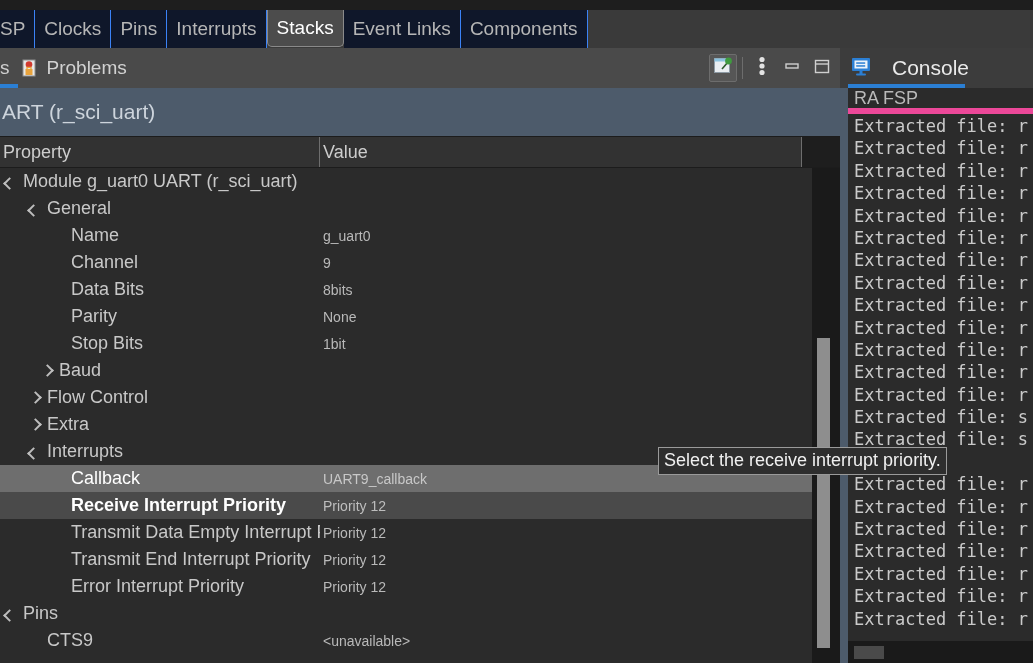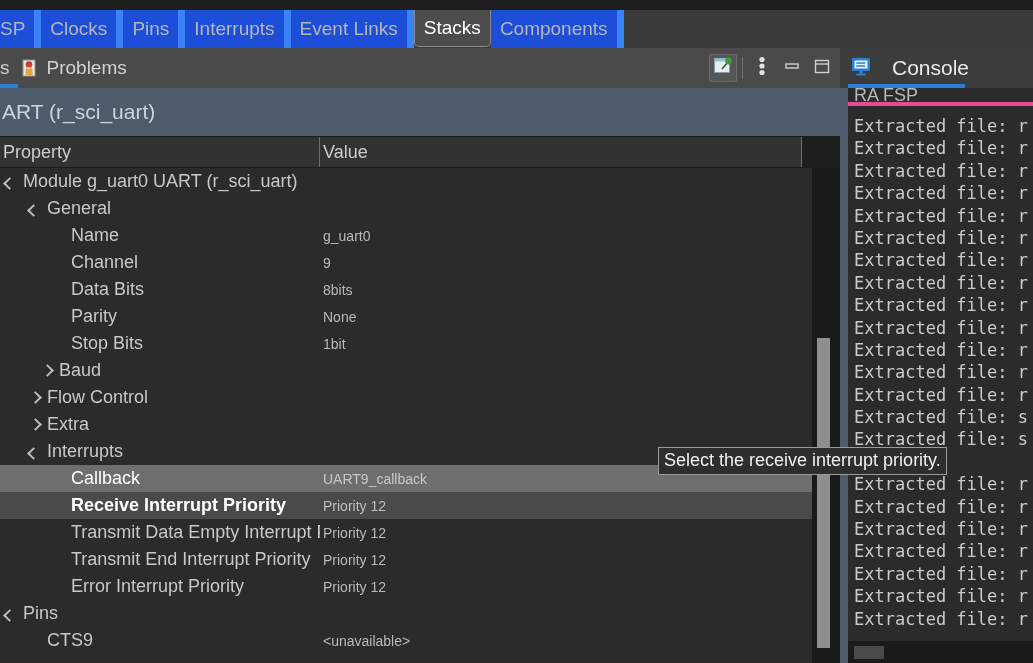--- a/index.html
+++ b/index.html
@@ -20,23 +20,23 @@
     position: absolute; left: 0; top: 10px; height: 38px;
     display: flex; align-items: stretch;
     background: #3a3a3a;
     width: 1033px;
   }
   .etab {
     display: flex; align-items: center;
     padding: 0 9px;
     font-size: 19px;
     color: #b6b6b6;
-    border-right: 7px solid #3b82f6;
+    border-right: 1px solid #3b82f6;
     white-space: nowrap;
-    background: #1d4ed8;
+    background: #0f172a;
   }
   .etab.first { border-left: none; padding-left: 0; }
   .etab.active {
     background: #4c4c4c;
     color: #ffffff;
     border: 1px solid #8a8a8a;
     border-top: none;
     border-radius: 0 0 5px 5px;
     margin: 0 0 1px 0;
   }
@@ -182,24 +182,24 @@
     position: absolute; left: 8px; top: 36px; width: 117px; height: 4px;
     background: #2b7fd4;
   }
   .console-body {
     position: absolute; left: 8px; top: 40px;
     width: 185px; height: 575px;
     background: #2b2b2b;
     overflow: hidden;
   }
   .console-sub {
-    height: 18px; display: flex; align-items: center;
+    height: 26px; display: flex; align-items: center;
     padding-left: 6px;
     font-size: 18px; color: #b9b9b9;
-    border-bottom: 4px solid #ec4899;
+    border-bottom: 6px solid #ec4899;
   }
   .console-lines {
     position: absolute; left: 0; top: 27px; width: 185px; bottom: 22px;
     overflow: hidden;
   }
   .cline {
     height: 22.4px; line-height: 22.4px;
     padding-left: 6px;
     font-family: "DejaVu Sans Mono", monospace;
     font-size: 17px; color: #cacaca;
@@ -241,25 +241,25 @@
         </div>
         <div class="etab">
           <span>Clocks</span>
         </div>
         <div class="etab">
           <span>Pins</span>
         </div>
         <div class="etab">
           <span>Interrupts</span>
         </div>
+        <div class="etab active">
+          <span>Stacks</span>
+        </div>
         <div class="etab">
           <span>Event Links</span>
-        </div>
-        <div class="etab active">
-          <span>Stacks</span>
         </div>
         <div class="etab">
           <span>Components</span>
         </div>
         <div class="etab etab-spacer"></div>
       </div>
   </div>
 
   <div class="leftpanel">
 

